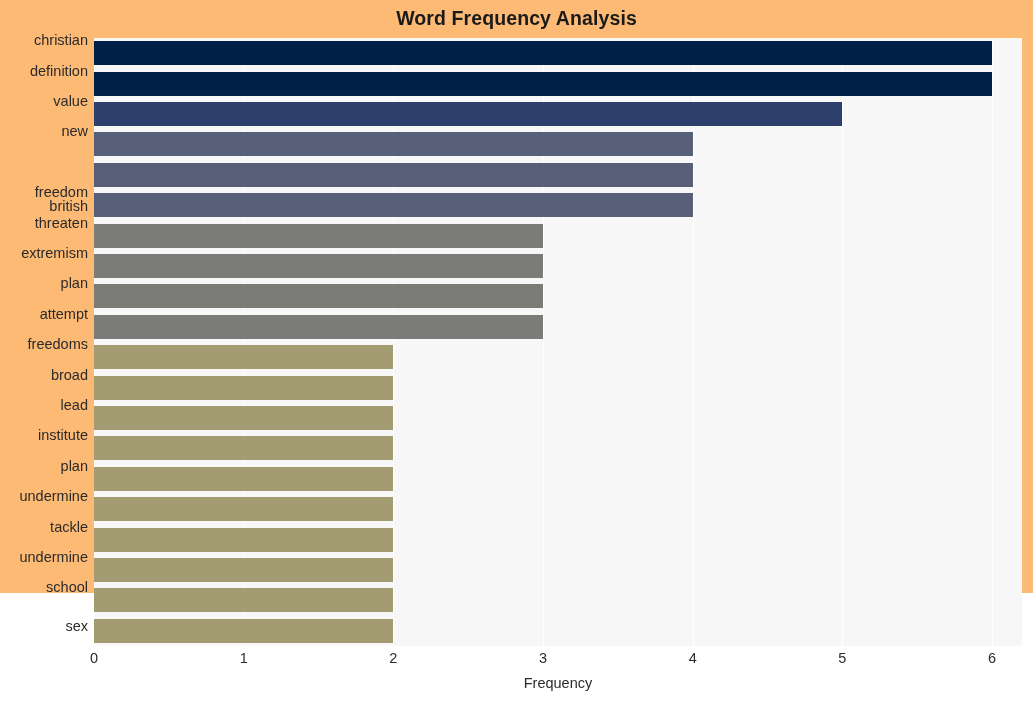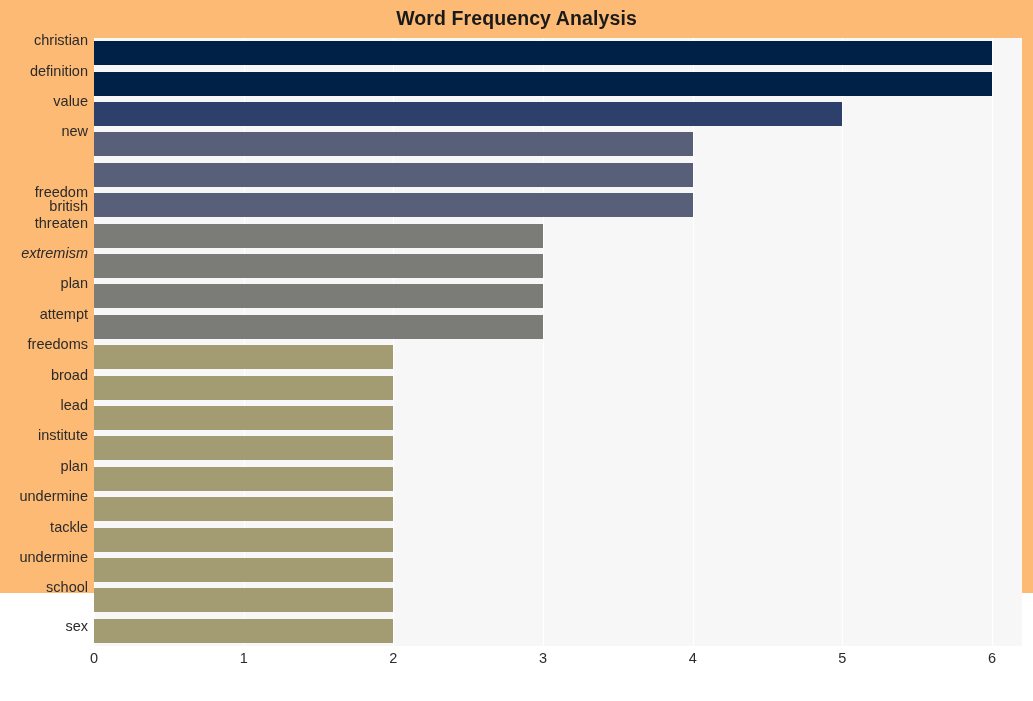--- a/index.html
+++ b/index.html
@@ -111,21 +111,21 @@
   <div id="chart-title">Word Frequency Analysis</div>
 
   <div id="ylabels">
       <div class="ytick" style="top: 7.2px;">christian</div>
       <div class="ytick" style="top: 37.6px;">definition</div>
       <div class="ytick" style="top: 68px;">value</div>
       <div class="ytick" style="top: 98.4px;">new</div>
       <div class="ytick" style="top: 128.8px; margin-top: 44px;">british</div>
       <div class="ytick" style="top: 159.2px;">freedom</div>
       <div class="ytick" style="top: 189.6px; margin-left: 48px;">threaten</div>
-      <div class="ytick" style="top: 220px; font-style: italic;">extremism</div>
+      <div class="ytick" style="top: 220px;">extremism</div>
       <div class="ytick" style="top: 250.4px;">plan</div>
       <div class="ytick" style="top: 280.8px;">attempt</div>
       <div class="ytick" style="top: 311.2px;">freedoms</div>
       <div class="ytick" style="top: 341.6px;">broad</div>
       <div class="ytick" style="top: 372px;">lead</div>
       <div class="ytick" style="top: 402.4px;">institute</div>
       <div class="ytick" style="top: 432.8px;">plan</div>
       <div class="ytick" style="top: 463.2px;">undermine</div>
       <div class="ytick" style="top: 493.6px;">tackle</div>
       <div class="ytick" style="top: 524px;">undermine</div>
@@ -206,14 +206,15 @@
   <div id="xlabels">
       <div class="xtick" style="left: 94px;">0</div>
       <div class="xtick" style="left: 243.677px;">1</div>
       <div class="xtick" style="left: 393.355px;">2</div>
       <div class="xtick" style="left: 543.032px;">3</div>
       <div class="xtick" style="left: 692.71px;">4</div>
       <div class="xtick" style="left: 842.387px;">5</div>
       <div class="xtick" style="left: 992.065px;">6</div>
     </div>
 
+  <div id="xaxis-label">Frequency</div>
 
 </div>
 
 </body></html>

